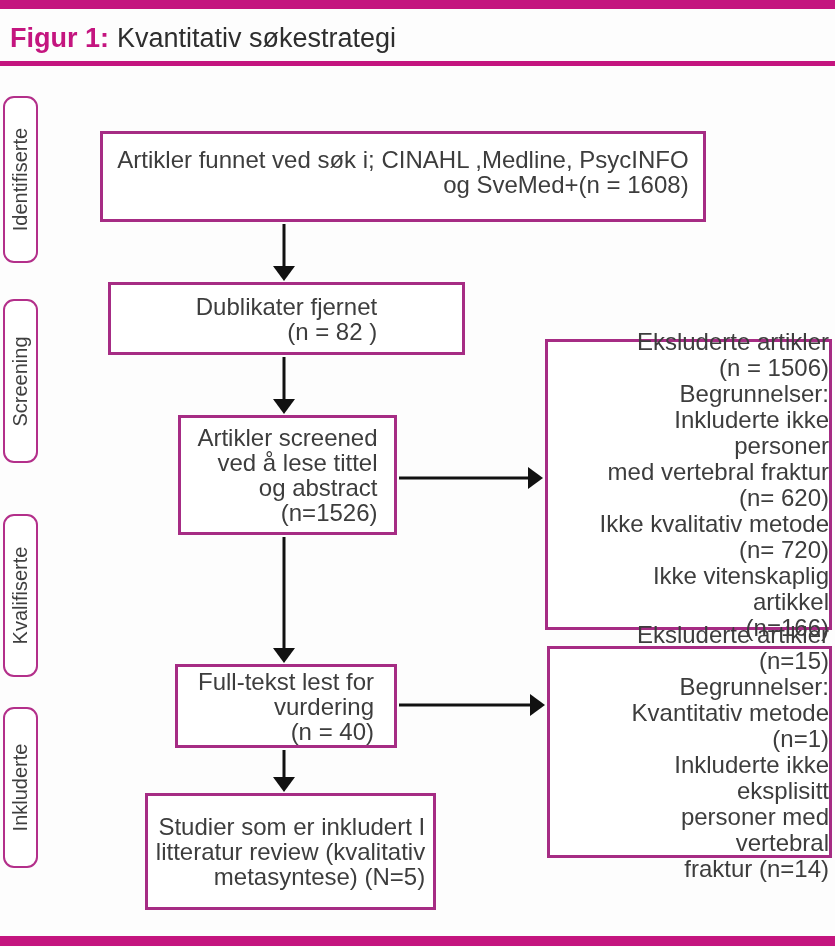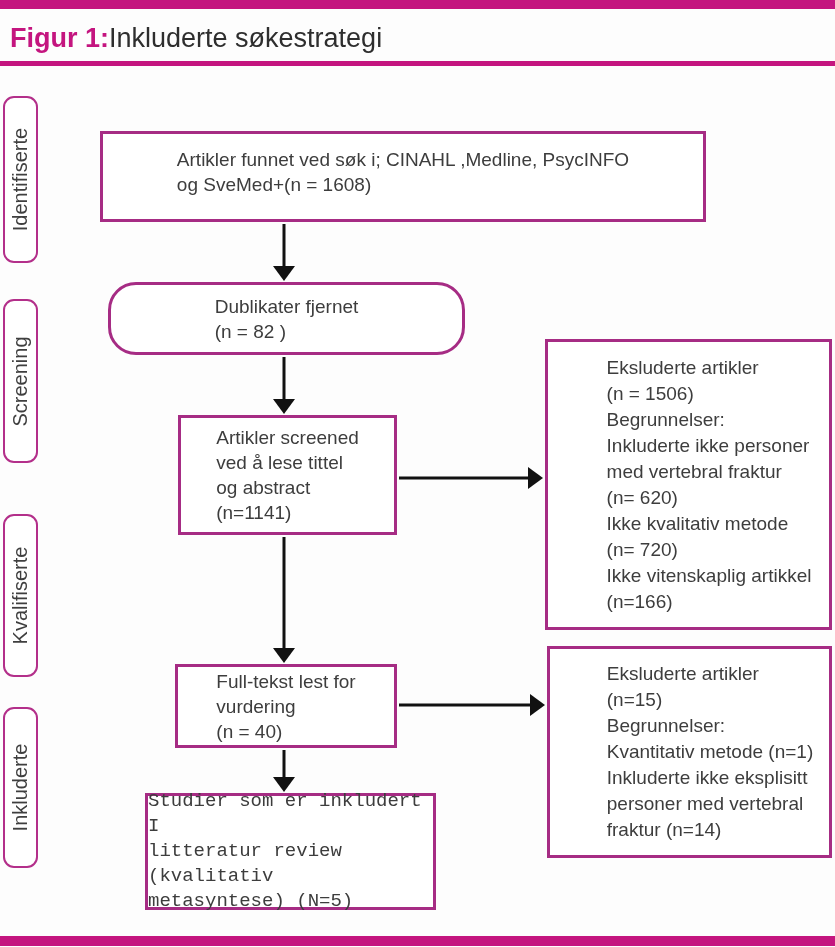--- a/index.html
+++ b/index.html
@@ -37,20 +37,21 @@
     top:22px;
     left:10px;
     font-size:27px;
     line-height:32px;
     white-space:nowrap;
     color:#2e2e2e;
   }
   .title .label{
     font-weight:bold;
     color:var(--title-accent);
+    margin-right:8px;
   }
   .pill{
     position:absolute;
     left:3px;
     width:35px;
     border:2px solid var(--pill-border);
     border-radius:11px;
     background:#fff;
     display:flex;
     align-items:center;
@@ -62,22 +63,22 @@
     font-size:20px;
     color:#3f3f3f;
   }
   .node{
     position:absolute;
     border:3px solid var(--box-border);
     background:#fff;
     display:flex;
     align-items:center;
     justify-content:center;
-    text-align:left;
-    font-size:19px;
+    text-align:right;
+    font-size:24px;
     line-height:25px;
     white-space:pre-line;
     color:var(--text);
   }
   .node.toppad{align-items:flex-start;padding-top:13px;}
   .node.right-note{line-height:26px;padding-left:41px;}
   
   .varrow{position:absolute;width:22px;}
   .varrow::before{
     content:"";position:absolute;left:50%;top:0;transform:translateX(-50%);
@@ -101,43 +102,43 @@
     border-top:11px solid transparent;border-bottom:11px solid transparent;
     border-left:15px solid var(--arrow);
   }
   
   #pill-identification{top:96px;height:167px;}
   #pill-screening{top:299px;height:164px;}
   #pill-eligibility{top:514px;height:163px;}
   #pill-included{top:707px;height:161px;}
 
   #node-search{left:100px;top:131px;width:606px;height:91px;}
-  #node-duplicates{left:108px;top:282px;width:357px;height:73px;border-radius:28px;}
+  #node-duplicates{left:108px;top:282px;width:357px;height:73px;}
   #node-screened{left:178px;top:415px;width:219px;height:120px;}
   #node-excluded-screening{left:545px;top:339px;width:287px;height:291px;}
   #node-fulltext{left:175px;top:664px;width:222px;height:84px;}
   #node-excluded-fulltext{left:547px;top:646px;width:285px;height:212px;}
-  #node-included{left:145px;top:793px;width:291px;height:117px;font-family:Liberation Mono, monospace;}
+  #node-included{left:145px;top:793px;width:291px;height:117px;}
 
   #arrow-1{left:273px;top:224px;height:57px;}
   #arrow-2{left:273px;top:357px;height:57px;}
   #arrow-3{left:399px;top:467px;width:144px;}
   #arrow-4{left:273px;top:537px;height:126px;}
   #arrow-5{left:399px;top:694px;width:146px;}
   #arrow-6{left:273px;top:750px;height:42px;}
 </style>
 </head>
 <body>
 
 <div class="page">
 
   <div class="bar top"></div>
 
   <div class="title">
-    <span class="label">Figur 1:</span><span>Inkluderte søkestrategi</span>
+    <span class="label">Figur 1:</span><span>Kvantitativ søkestrategi</span>
   </div>
 
   <div class="bar underline"></div>
 
   <div class="pill" id="pill-identification">
     <span>Identifiserte</span>
   </div>
   <div class="pill" id="pill-screening">
     <span>Screening</span>
   </div>
@@ -148,21 +149,21 @@
     <span>Inkluderte</span>
   </div>
 
   <div class="node toppad" id="node-search">Artikler funnet ved søk i; CINAHL ,Medline, PsycINFO
 og SveMed+(n = 1608)</div>
   <div class="node" id="node-duplicates">Dublikater fjernet
 (n = 82 )</div>
   <div class="node" id="node-screened">Artikler screened
 ved å lese tittel
 og abstract
-(n=1141)</div>
+(n=1526)</div>
   <div class="node right-note" id="node-excluded-screening">Eksluderte artikler
 (n = 1506)
 Begrunnelser:
 Inkluderte ikke personer
 med vertebral fraktur
 (n= 620)
 Ikke kvalitativ metode
 (n= 720)
 Ikke vitenskaplig artikkel
 (n=166)</div>

